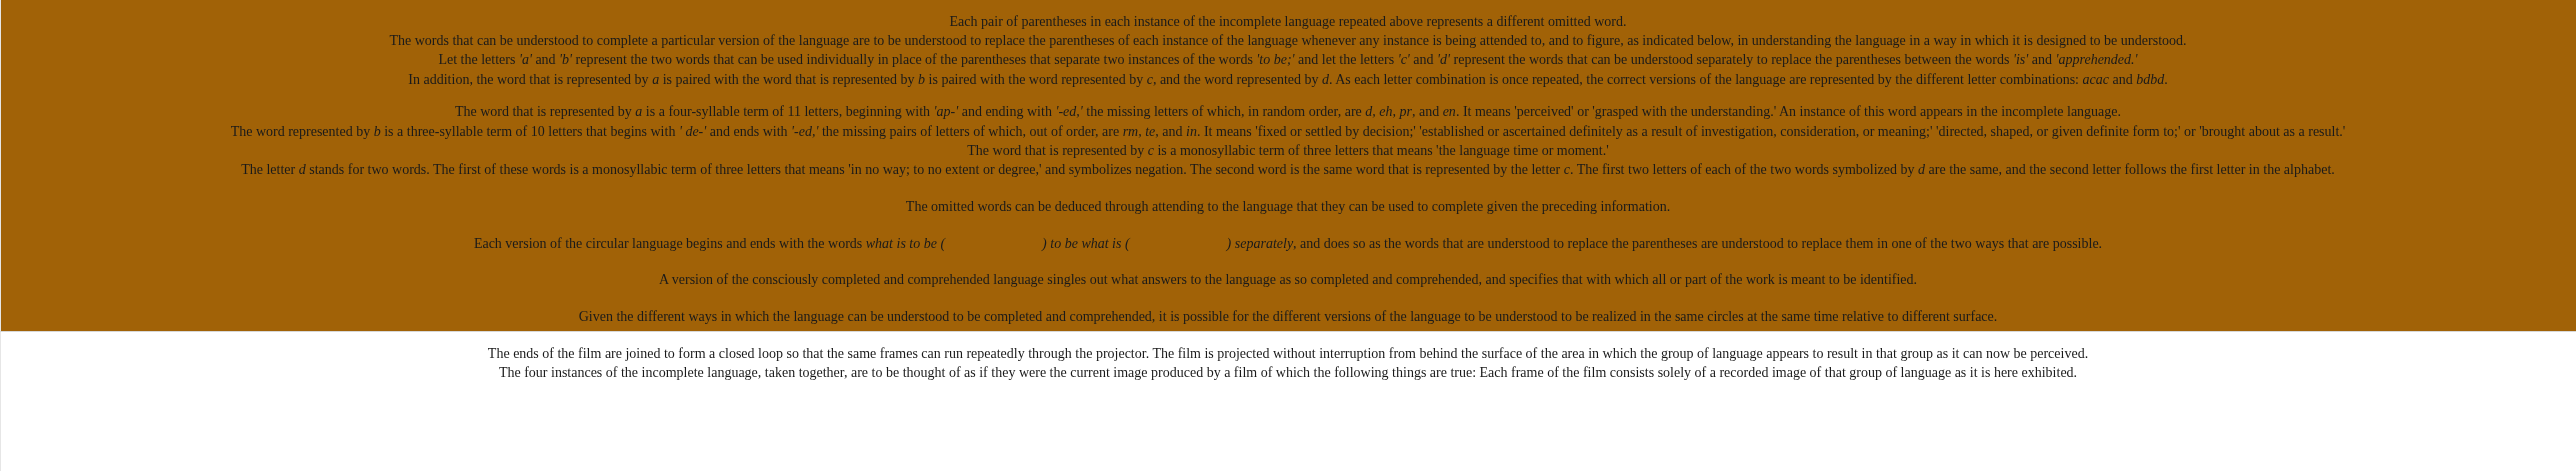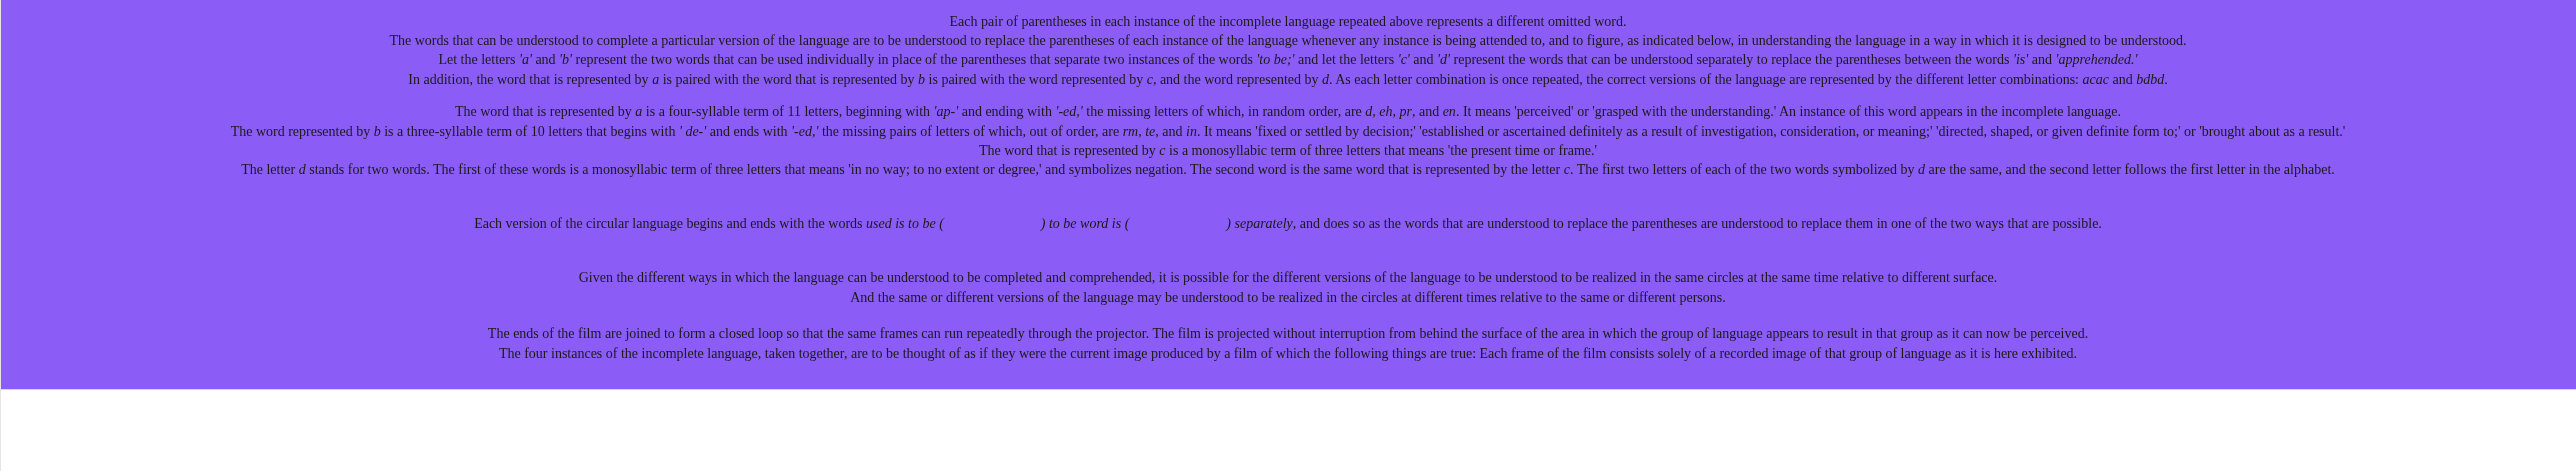--- a/index.html
+++ b/index.html
@@ -10,22 +10,22 @@
   body {
     width: 2576px;
     height: 471px;
     font-family: "Liberation Serif", serif;
     color: #1a1a1a;
     overflow: hidden;
   }
   #page {
     position: relative;
     width: 2576px;
-    height: 390px;
-    background: #8b5cf6;
+    height: 332px;
+    background: #a16207;
     box-sizing: border-box;
     padding: 11.6px 26px 0 26px;
   }
   .block {
     text-align: center;
     font-size: 14px;
     line-height: 1.38;
     letter-spacing: 0px;
   }
   .block p {
@@ -69,41 +69,46 @@
     <p>The words that can be understood to complete a particular version of the language are to be understood to replace the parentheses of each instance of the language whenever any instance is being attended to, and to figure, as indicated below, in understanding the language in a way in which it is designed to be understood.</p>
     <p><span>Let the letters </span><i>'a'</i><span> and </span><i>'b'</i><span> represent the two words that can be used individually in place of the parentheses that separate two instances of the words </span><i>'to be;'</i><span> and let the letters </span><i>'c'</i><span> and </span><i>'d'</i><span> represent the words that can be understood separately to replace the parentheses between the words </span><i>'is'</i><span> and </span><i>'apprehended.'</i></p>
     <p><span>In addition, the word that is represented by </span><i>a</i><span> is paired with the word that is represented by </span><i>b</i><span> is paired with the word represented by </span><i>c</i><span>, and the word represented by </span><i>d</i><span>.  As each letter combination is once repeated, the correct versions of the language are represented by the different letter combinations: </span><i>acac</i><span> and </span><i>bdbd</i><span>.</span></p>
   </div>
 
   <div class="gap-med"></div>
 
   <div class="block">
     <p><span>The word that is represented by </span><i>a</i><span> is a four-syllable term of 11 letters, beginning with </span><i>'ap-'</i><span> and ending with </span><i>'-ed,'</i><span> the missing letters of which, in random order, are </span><i>d, eh, pr</i><span>, and </span><i>en</i><span>.  It means 'perceived' or 'grasped with the understanding.'  An instance of this word appears in the incomplete language.</span></p>
     <p><span>The word represented by </span><i>b</i><span> is a three-syllable term of 10 letters that begins with </span><i>' de-'</i><span> and ends with </span><i>'-ed,'</i><span> the missing pairs of letters of which, out of order, are </span><i>rm, te</i><span>, and </span><i>in</i><span>.  It means 'fixed or settled by decision;' 'established or ascertained definitely as a result of investigation, consideration, or meaning;' 'directed, shaped, or given definite form to;' or 'brought about as a result.'</span></p>
-    <p><span>The word that is represented by </span><i>c</i><span> is a monosyllabic term of three letters that means 'the present time or frame.'</span></p>
+    <p><span>The word that is represented by </span><i>c</i><span> is a monosyllabic term of three letters that means 'the language time or moment.'</span></p>
     <p><span>The letter </span><i>d</i><span> stands for two words.  The first of these words is a monosyllabic term of three letters that means 'in no way; to no extent or degree,' and symbolizes negation.  The second word is the same word that is represented by the letter </span><i>c</i><span>.  The first two letters of each of the two words symbolized by </span><i>d</i><span> are the same, and the second letter follows the first letter in the alphabet.</span></p>
   </div>
 
   <div class="gap-large"></div>
 
+  <div class="block">
+    <p>The omitted words can be deduced through attending to the language that they can be used to complete given the preceding information.</p>
+  </div>
 
   <div class="gap-large"></div>
 
   <div class="block">
-    <p><span>Each version of the circular language begins and ends with the words </span><i>used is to be (</i><span class="paren-space"></span><i>) to be word is (</i><span class="paren-space"></span><i>) separately</i><span>, and does so as the words that are understood to replace the parentheses are understood to replace them in one of the two ways that are possible.</span></p>
+    <p><span>Each version of the circular language begins and ends with the words </span><i>what is to be (</i><span class="paren-space"></span><i>) to be what is (</i><span class="paren-space"></span><i>) separately</i><span>, and does so as the words that are understood to replace the parentheses are understood to replace them in one of the two ways that are possible.</span></p>
   </div>
 
   <div class="gap-large"></div>
 
+  <div class="block">
+    <p>A version of the consciously completed and comprehended language singles out what answers to the language as so completed and comprehended, and specifies that with which all or part of the work is meant to be identified.</p>
+  </div>
 
   <div class="gap-large"></div>
 
   <div class="block">
     <p>Given the different ways in which the language can be understood to be completed and comprehended, it is possible for the different versions of the language to be understood to be realized in the same circles at the same time relative to different surface.</p>
-    <p>And the same or different versions of the language may be understood to be realized in the circles at different times relative to the same or different persons.</p>
   </div>
 
   <div class="gap-large"></div>
 
   <div class="block">
     <p>The ends of the film are joined to form a closed loop so that the same frames can run repeatedly through the projector.  The film is projected without interruption from behind the surface of the area in which the group of language appears to result in that group as it can now be perceived.</p>
     <p>The four instances of the incomplete language, taken together, are to be thought of as if they were the current image produced by a film of which the following things are true: Each frame of the film consists solely of a recorded image of that group of language as it is here exhibited.</p>
   </div>
 
   <div class="bottom-rule"></div>

